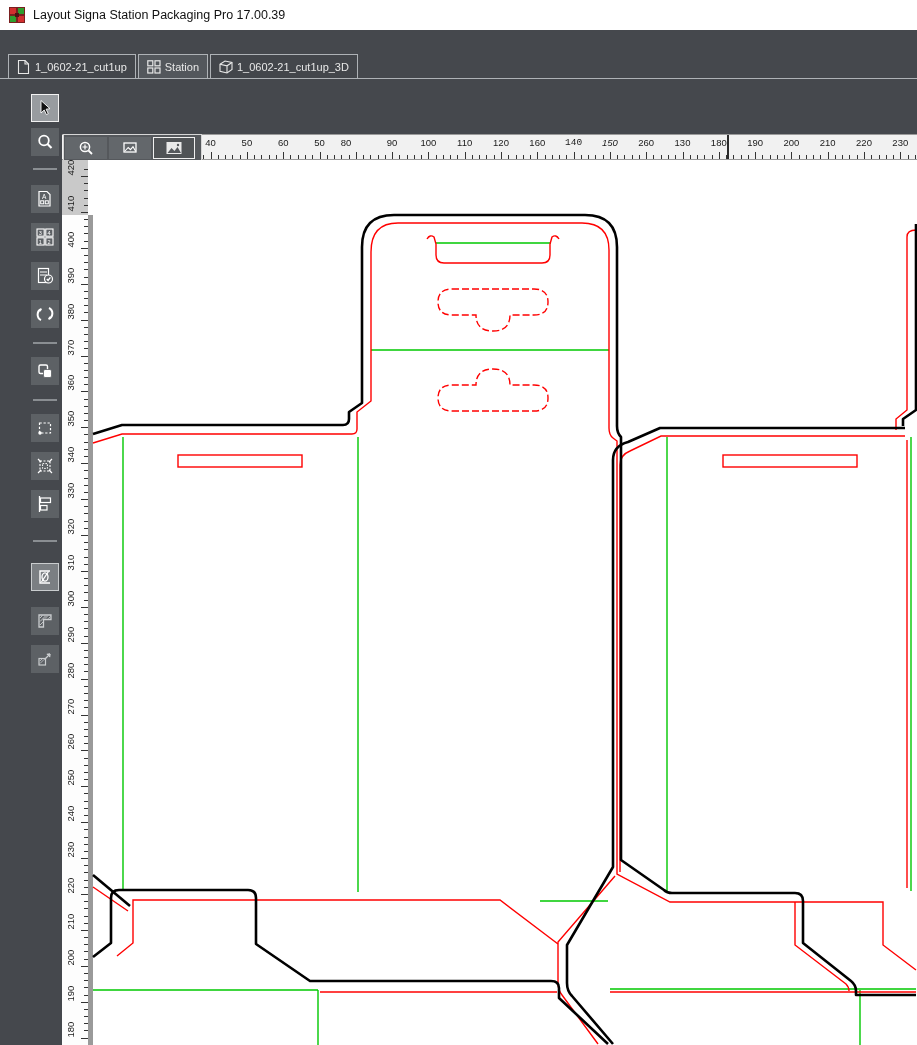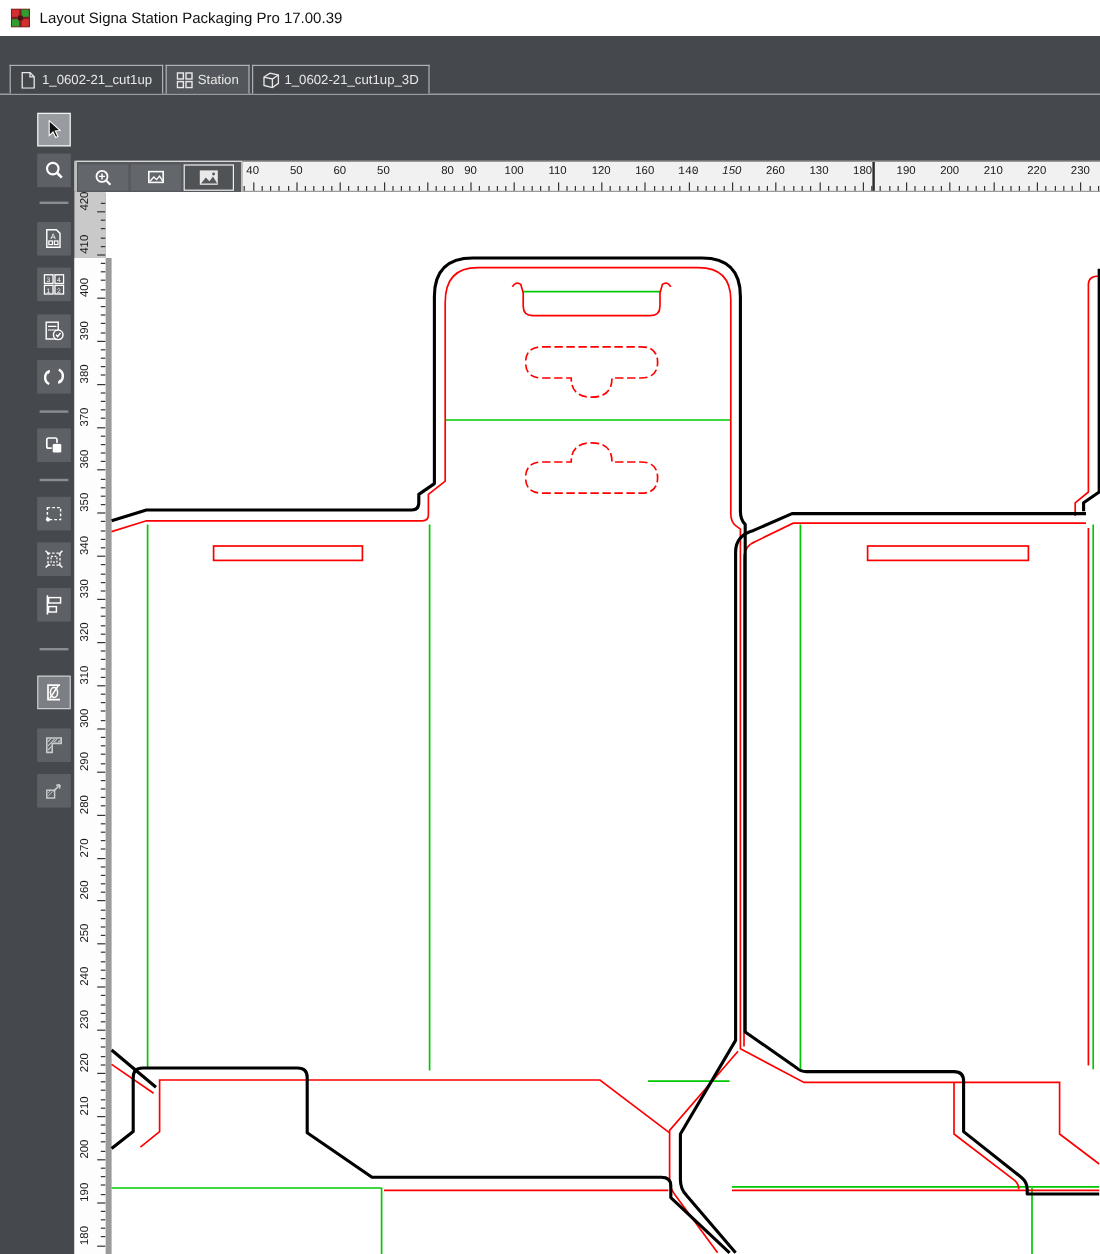--- a/index.html
+++ b/index.html
@@ -258,21 +258,21 @@
   </svg>
 </div>
 
 <div class="hruler" id="hruler">
     <span class="lab" style="left: 76px;">20</span>
     <span class="lab" style="left: 112.3px;">30</span>
     <span class="lab" style="left: 148.6px;">40</span>
     <span class="lab" style="left: 184.9px;">50</span>
     <span class="lab" style="left: 221.2px;">60</span>
     <span class="lab" style="left: 257.5px;">50</span>
-    <span class="lab" style="left: 311px;">80</span>
+    <span class="lab" style="left: 284px;">80</span>
     <span class="lab" style="left: 330.1px;">90</span>
     <span class="lab" style="left: 366.4px;">100</span>
     <span class="lab" style="left: 402.7px;">110</span>
     <span class="lab" style="left: 439px;">120</span>
     <span class="lab" style="left: 475.3px;">160</span>
     <span class="lab" style="left: 511.6px; font-family: Liberation Mono, monospace;">140</span>
     <span class="lab" style="left: 547.9px; font-style: italic;">150</span>
     <span class="lab" style="left: 584.2px;">260</span>
     <span class="lab" style="left: 620.5px;">130</span>
     <span class="lab" style="left: 656.8px;">180</span>

